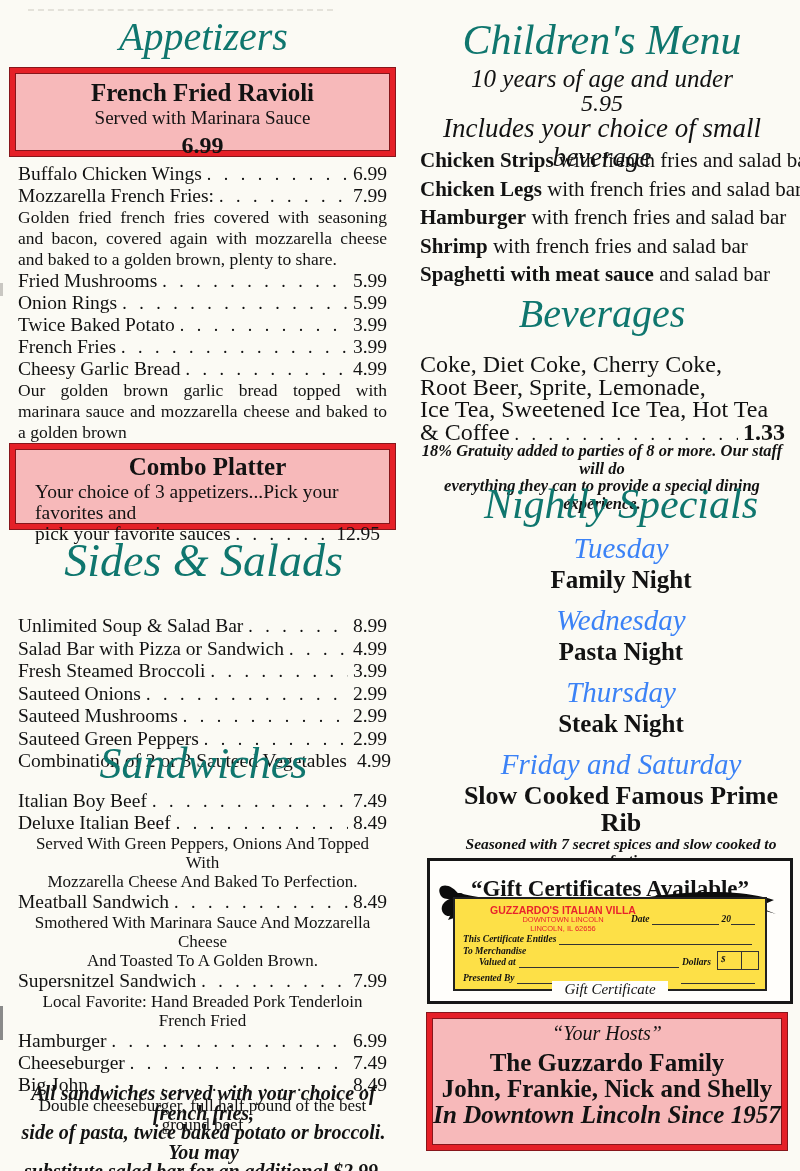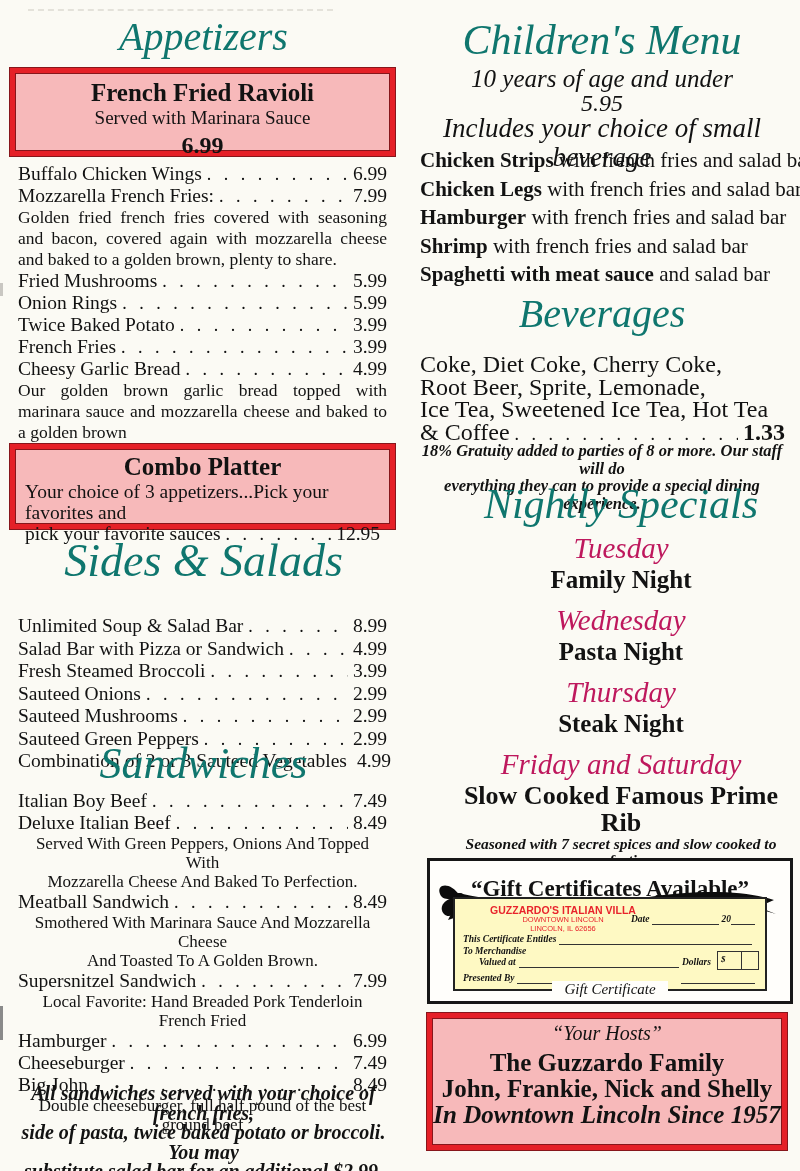--- a/index.html
+++ b/index.html
@@ -18,21 +18,21 @@
   
   .pinkbox{background:#f7b9ba;border:5px solid #e52027;box-shadow:0 0 0 1px #87161b, inset 0 0 0 1px #87161b;box-sizing:border-box;}
   
   .col-left{position:absolute;left:10px;top:0;width:387px;height:1171px;}
   .t-app{position:absolute;top:14px;left:0;width:100%;font-size:40px;line-height:46px;}
   .ravioli{position:absolute;top:68px;left:0;width:385px;height:88px;text-align:center;}
   .rv-name{font-size:25px;font-weight:bold;line-height:28px;margin-top:6px;}
   .rv-sub{font-size:19px;line-height:21px;}
   .rv-price{font-size:24px;font-weight:bold;margin-top:4px;}
   .list-app{position:absolute;top:163px;left:0;width:387px;padding:0 10px 0 8px;box-sizing:border-box;}
-  .combo{position:absolute;top:444px;left:0;width:385px;height:85px;padding:2px 10px 0 10px;}
+  .combo{position:absolute;top:444px;left:0;width:385px;height:85px;padding:2px 10px 0 20px;}
   .combo-t{font-size:25px;font-weight:bold;text-align:center;line-height:28px;margin-top:2px;}
   .combo-l1{font-size:19.5px;line-height:21px;}
   .t-sides{position:absolute;top:536px;left:0;width:100%;font-size:46px;line-height:50px;}
   .list-sides{position:absolute;top:588px;left:0;width:387px;padding:0 10px 0 8px;box-sizing:border-box;margin-top:27px;}
   .list-sides .mi{line-height:21.5px;}
   .t-sand{position:absolute;top:740px;left:0;width:100%;font-size:44px;line-height:48px;}
   .list-sand{position:absolute;top:790px;left:0;width:387px;padding:0 10px 0 8px;box-sizing:border-box;}
   .footnote{position:absolute;top:1084px;left:0;width:100%;text-align:center;
             font-weight:bold;font-style:italic;font-size:20px;line-height:19.5px;}
   
@@ -45,32 +45,32 @@
   .ci{font-size:21px;line-height:28.5px;white-space:nowrap;}
   .ci b{font-weight:bold;}
   .t-bev{position:absolute;top:291px;left:0;width:100%;font-size:40px;line-height:46px;}
   .bev{position:absolute;top:353px;left:7px;right:6px;font-size:24px;line-height:22.5px;}
   .bev-last{display:flex;align-items:baseline;}
   .bev-last .p{font-weight:bold;}
   .grat{position:absolute;top:442px;left:0;width:100%;text-align:center;font-weight:bold;font-style:italic;
         font-size:16.5px;line-height:17.5px;}
   .t-night{font-size:42px;line-height:48px;}
   .nightly{position:absolute;top:480px;left:28px;width:360px;text-align:center;}
-  .day{font-style:italic;font-size:29px;line-height:31px;margin-top:5px;color:#be185d;}
+  .day{font-style:italic;font-size:29px;line-height:31px;margin-top:5px;color:#3b82f6;}
   .spec{font-weight:bold;font-size:25px;line-height:27px;margin-top:2px;}
   .day-gap{margin-top:12px;}
   .spec-big{font-weight:bold;font-size:26px;line-height:27px;margin-top:2px;}
   .spec-sub{font-weight:bold;font-style:italic;font-size:15.5px;line-height:16px;}
   .spec-lob{font-weight:bold;font-size:26px;line-height:28px;margin-top:6px;}
   .spec-ask{font-weight:bold;font-size:24px;line-height:26px;margin-top:4px;}
   
   .gift{position:absolute;top:858px;left:14px;width:366px;height:146px;border:3px solid #161616;background:#fffefb;box-sizing:border-box;}
   .gift-banner{margin-top:15px;text-align:center;font-weight:bold;font-size:23px;line-height:26px;}
   .ribbon{position:absolute;left:4px;top:20px;width:352px;height:42px;}
-  .cert{position:absolute;left:23px;top:36px;width:310px;height:90px;border:2px solid #222;background:#fef9c3;}
+  .cert{position:absolute;left:23px;top:36px;width:310px;height:90px;border:2px solid #222;background:#fde047;}
   .biz{position:absolute;left:28px;top:5px;width:160px;text-align:center;color:#e8242c;font-family:"Liberation Sans",sans-serif;}
   .biz-name{font-size:10.5px;font-weight:bold;line-height:12px;}
   .biz-addr{font-size:7.5px;line-height:8.5px;}
   .crow{display:flex;align-items:flex-end;font-size:9.5px;font-style:italic;font-weight:bold;line-height:11px;}
   .cfill{flex:1;border-bottom:1px solid #333;margin:0 3px;height:11px;}
   .cfix{border-bottom:1px solid #333;height:11px;}
   .c-date{position:absolute;left:176px;top:14px;right:10px;}
   .c-ent{position:absolute;left:8px;top:34px;right:10px;}
   .c-merch{position:absolute;left:8px;top:47px;}
   .c-val{position:absolute;left:24px;top:57px;width:232px;}

